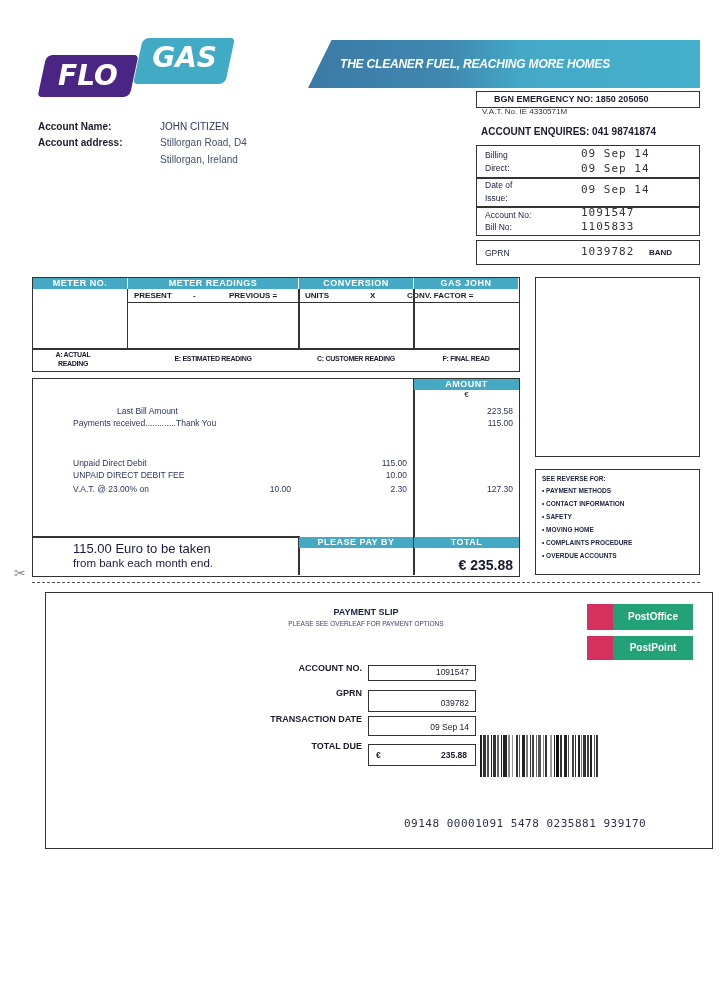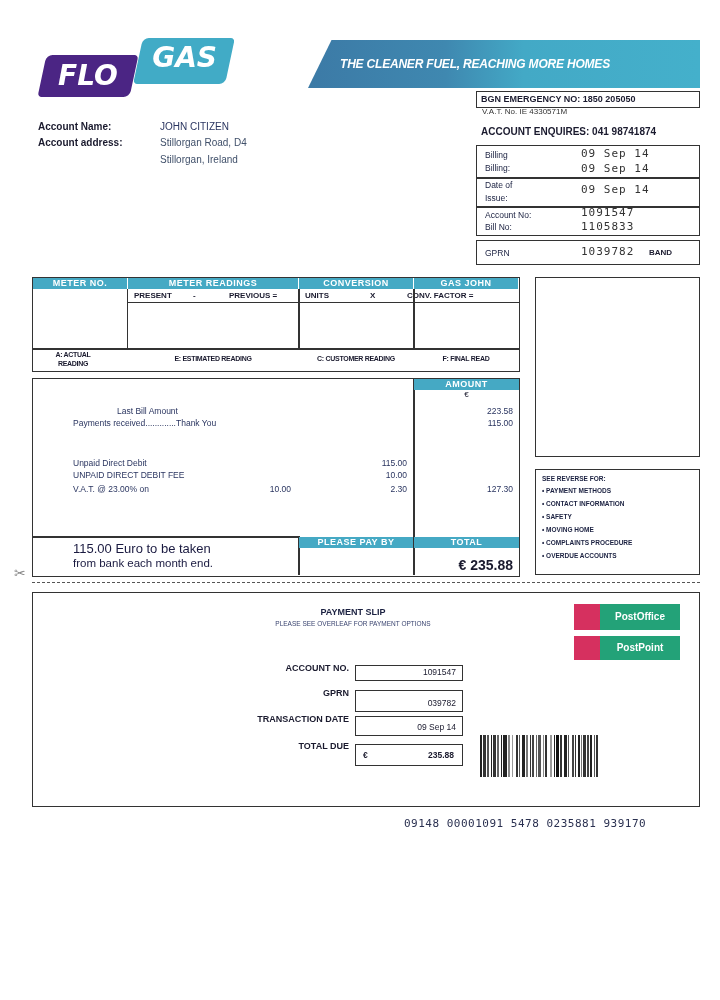--- a/index.html
+++ b/index.html
@@ -38,21 +38,21 @@
   .banner {
     left: 308px; top: 40px; width: 392px; height: 48px;
     background: linear-gradient(90deg, #3c7aa6 0%, #3f88b0 35%, #43a9c6 55%, #44b0cb 100%);
     clip-path: polygon(6% 0, 100% 0, 100% 100%, 0 100%);
   }
   .banner span {
     position: absolute; left: 32px; top: 17px; color: #fff; font-style: italic; font-weight: bold;
     font-size: 12px; letter-spacing: -0.2px;
   }
 
-  .emerg { left: 476px; top: 91px; width: 224px; height: 17px; font-size: 9px; font-weight: bold; padding-left: 4px; line-height: 15px; }
+  .emerg { left: 476px; top: 91px; width: 224px; height: 17px; font-size: 9px; font-weight: bold; padding-left: 17px; line-height: 15px; }
   .vat { left: 482px; top: 107px; font-size: 8px; color: #333; }
   .enq { left: 481px; top: 126px; font-size: 10px; font-weight: bold; }
 
   .acct-label { font-size: 10px; font-weight: bold; color: #1a1a2e; }
   .acct-val { font-size: 10px; color: #40506a; }
 
   .info-box { left: 476px; width: 224px; }
   .info-box .lbl { position: absolute; left: 8px; font-size: 8.5px; color: #1a2040; line-height: 13px; }
   .info-box .val { position: absolute; left: 104px; font-size: 11px; letter-spacing: 1px; color: #333; font-family: "DejaVu Sans Mono", monospace; }
 
@@ -96,21 +96,21 @@
 <div class="abs acct-label" style="left:38px; top:121px;">Account Name:</div>
 <div class="abs acct-val" style="left:160px; top:121px; color:#2a3560;">JOHN CITIZEN</div>
 <div class="abs acct-label" style="left:38px; top:137px;">Account address:</div>
 <div class="abs acct-val" style="left:160px; top:137px;">Stillorgan  Road, D4</div>
 <div class="abs acct-val" style="left:160px; top:154px;">Stillorgan,  Ireland</div>
 
 <div class="abs box info-box" style="top:145px; height:91px;">
   <div class="cell-line" style="left:0; right:0; top:31px; height:1.5px;"></div>
   <div class="cell-line" style="left:0; right:0; top:60px; height:1.5px;"></div>
   <div class="lbl" style="top:3px;">Billing</div>
-  <div class="lbl" style="top:16px;">Billing:</div>
+  <div class="lbl" style="top:16px;">Direct:</div>
   <div class="val" style="top:1px;">09 Sep 14</div>
   <div class="val" style="top:16px;">09 Sep 14</div>
   <div class="lbl" style="top:33px;">Date of</div>
   <div class="lbl" style="top:46px;">Issue:</div>
   <div class="val" style="top:37px;">09 Sep 14</div>
   <div class="lbl" style="top:63px;">Account No:</div>
   <div class="lbl" style="top:75px;">Bill No:</div>
   <div class="val" style="top:60px;">1091547</div>
   <div class="val" style="top:74px;">1105833</div>
 </div>
@@ -186,21 +186,21 @@
   <div class="reverse-item">• <span>CONTACT INFORMATION</span></div>
   <div class="reverse-item">• <span>SAFETY</span></div>
   <div class="reverse-item">• <span>MOVING HOME</span></div>
   <div class="reverse-item">• <span>COMPLAINTS PROCEDURE</span></div>
   <div class="reverse-item">• <span>OVERDUE ACCOUNTS</span></div>
 </div>
 
 <div class="abs" style="left:14px; top:565px; font-size:14px; color:#888;">✂</div>
 <div class="abs" style="left:32px; top:582px; width:668px; border-top:1.5px dashed #555;"></div>
 
-<div class="abs box" style="left:32px; top:592px; width:668px; height:215px;">
+<div class="abs box" style="left:45px; top:592px; width:668px; height:257px;">
   <div class="abs bold" style="left:0; width:640px; top:14px; font-size:9px; text-align:center; color:#1a2040;">PAYMENT  SLIP</div>
   <div class="abs" style="left:0; width:640px; top:27px; font-size:6.5px; text-align:center; color:#3a4470;">PLEASE SEE OVERLEAF FOR PAYMENT OPTIONS</div>
 
 
   <div class="abs slip-label" style="left:200px; width:116px; top:70px;">ACCOUNT NO.</div>
   <div class="abs box slip-field" style="left:322px; top:72px; width:108px; height:16px; line-height:13px;">1091547</div>
   <div class="abs slip-label" style="left:200px; width:116px; top:95px;">GPRN</div>
   <div class="abs box slip-field" style="left:322px; top:97px; width:108px; height:22px; line-height:24px;">039782</div>
   <div class="abs slip-label" style="left:200px; width:116px; top:121px;">TRANSACTION DATE</div>
   <div class="abs box slip-field" style="left:322px; top:123px; width:108px; height:20px; line-height:20px;">09 Sep 14</div>

